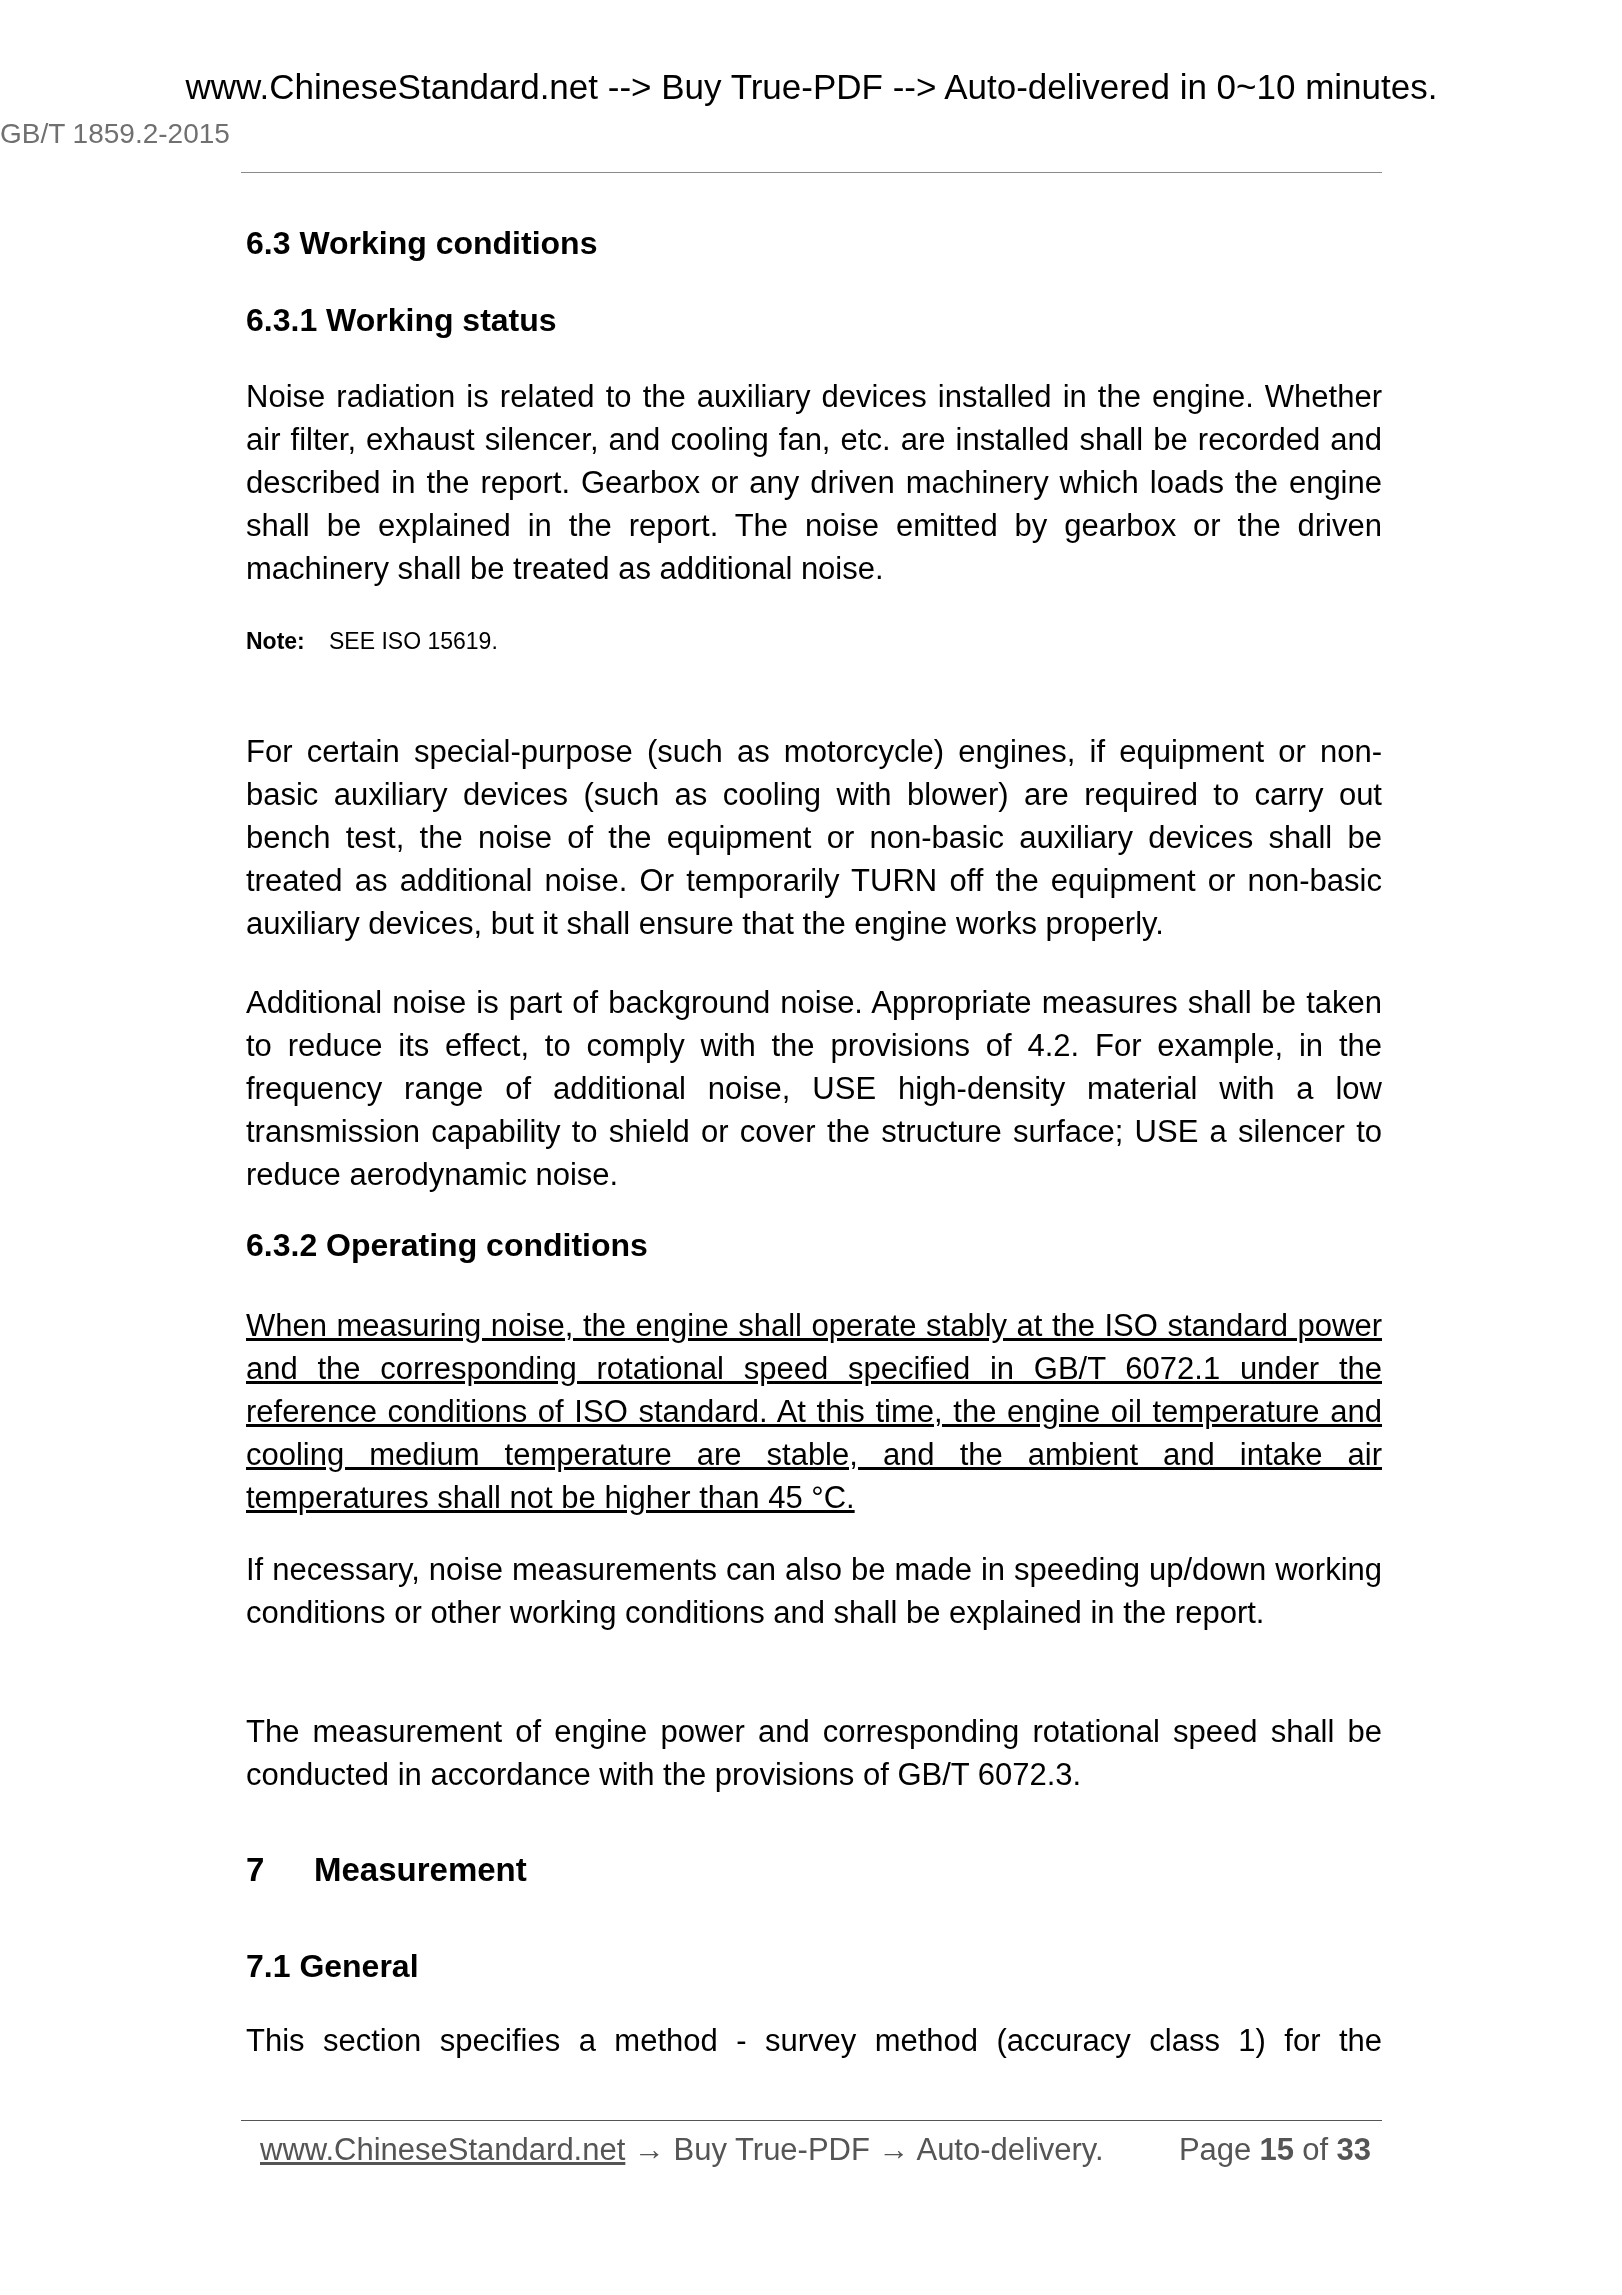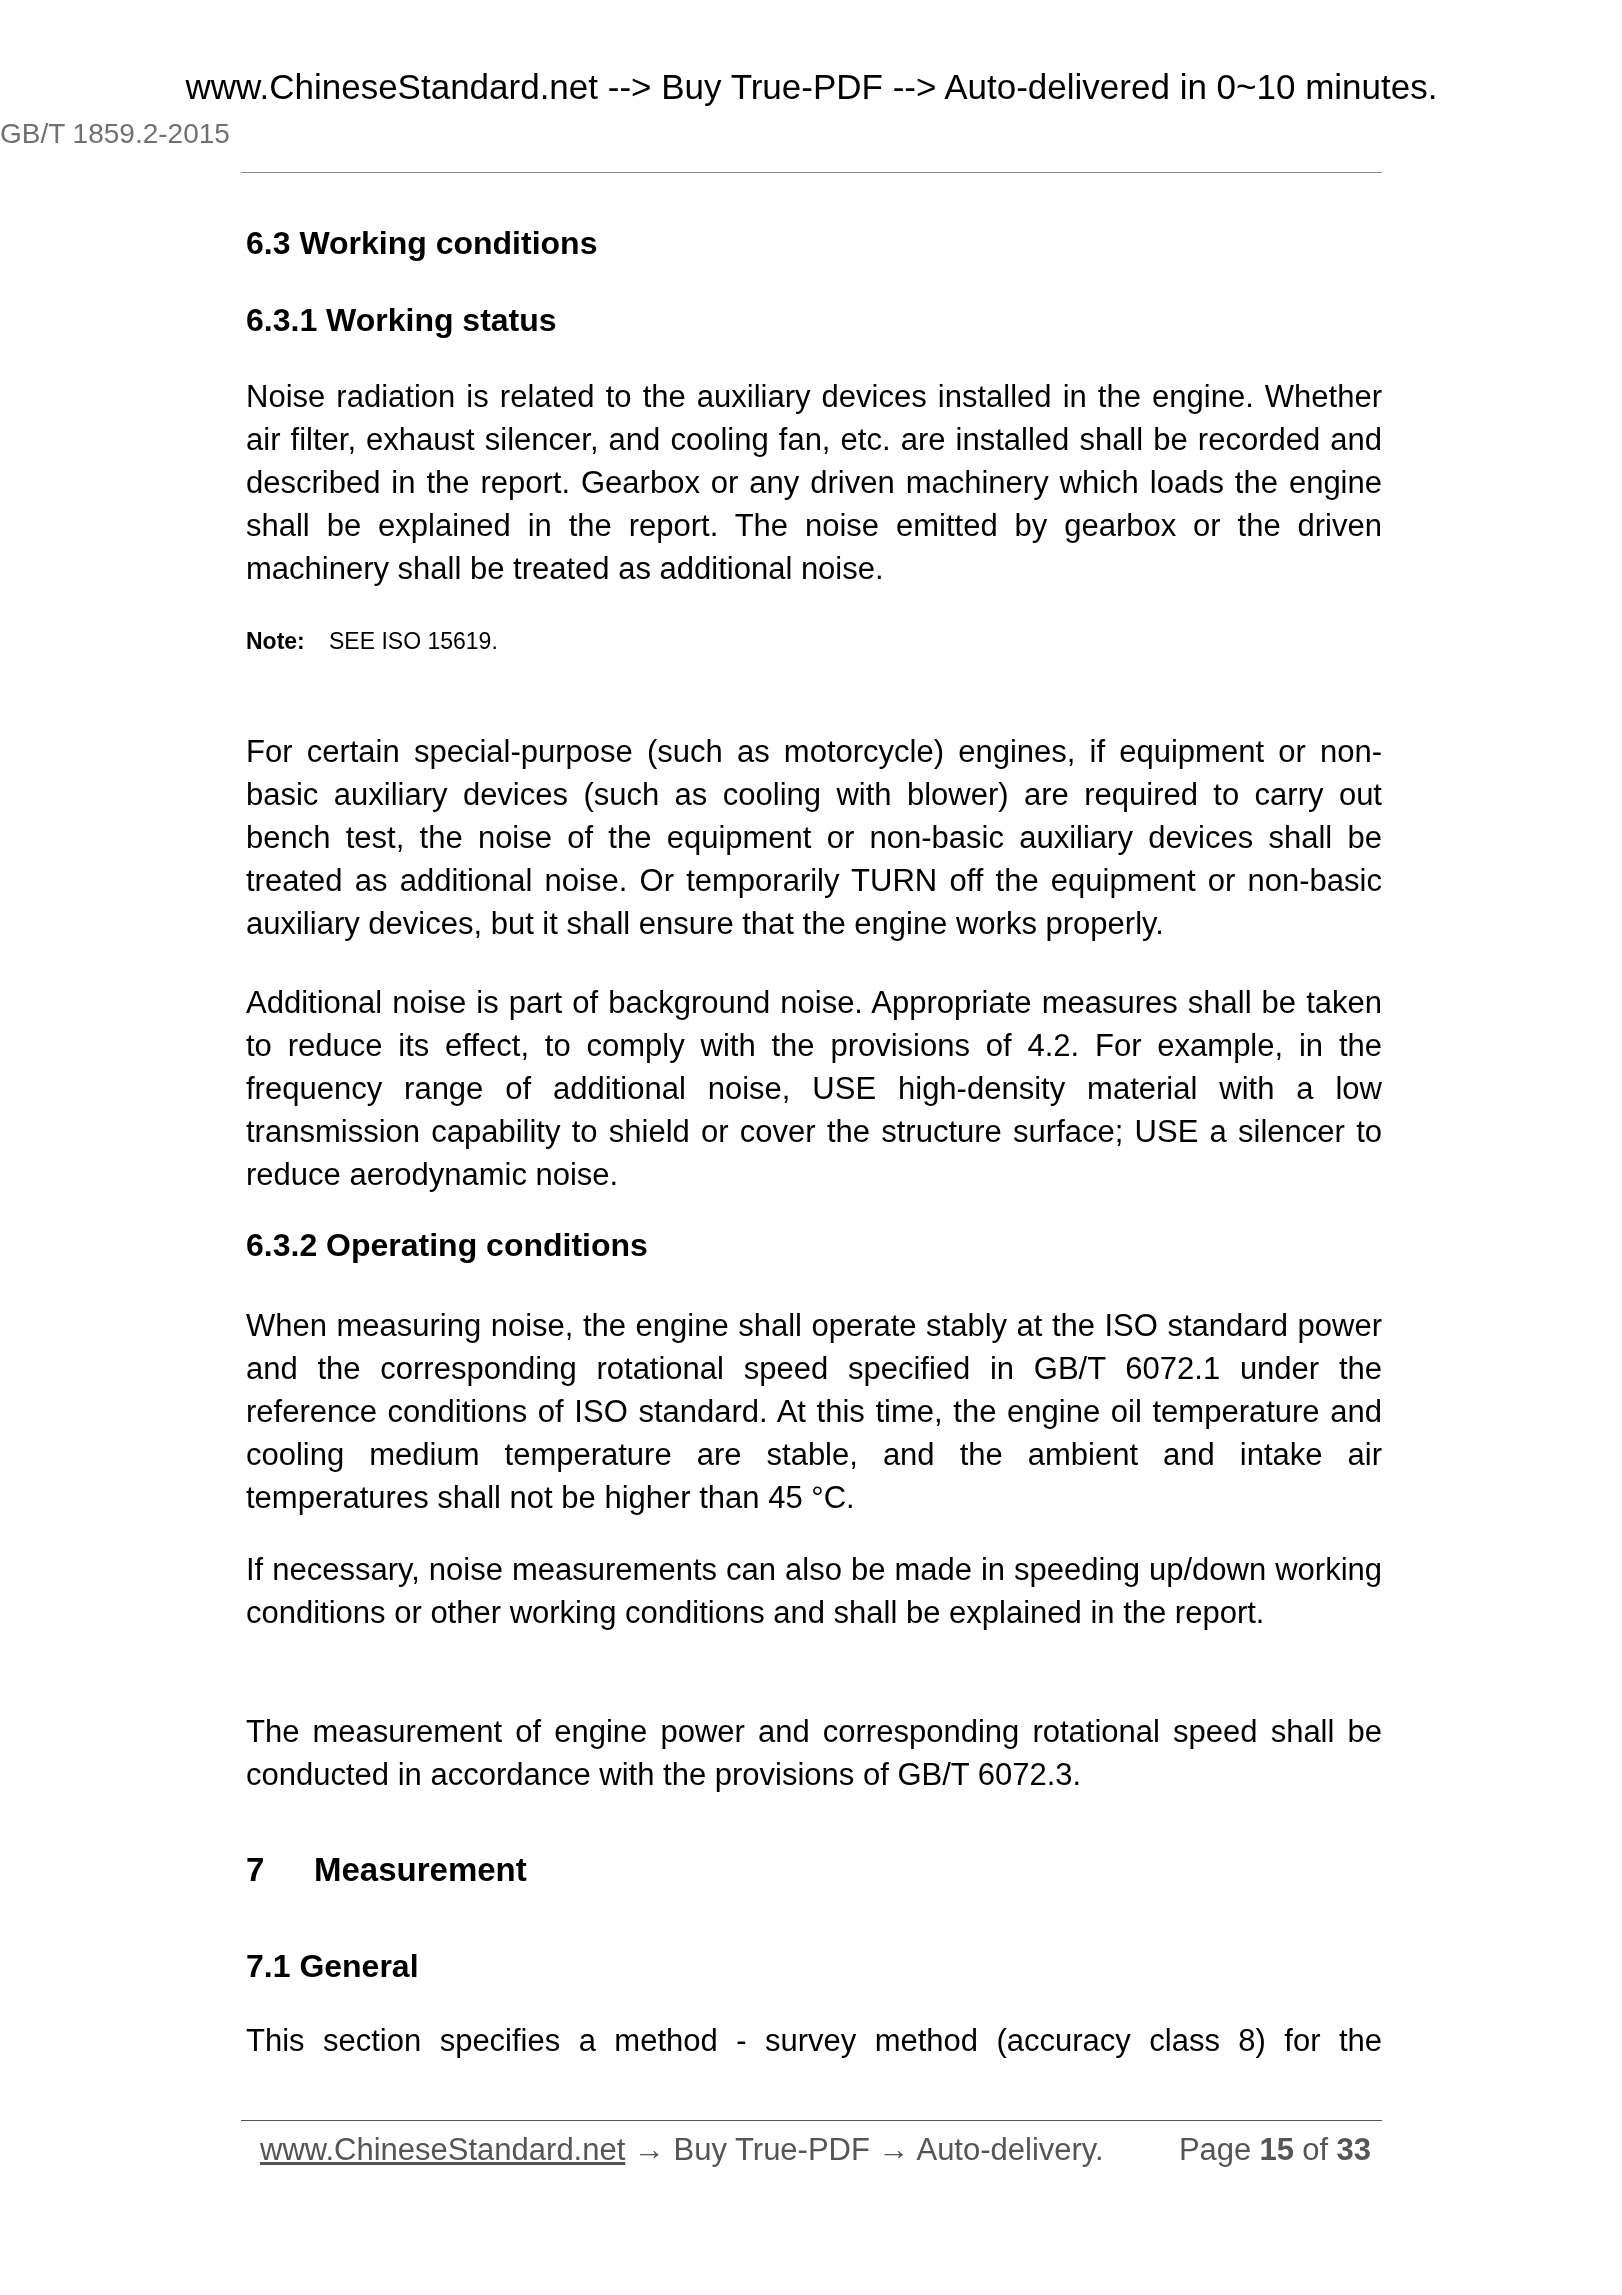--- a/index.html
+++ b/index.html
@@ -39,32 +39,32 @@
 <div class="abs note" style="top:620px;">
   <span class="lbl">Note:</span><span class="txt"><span>SEE ISO 15619.</span></span>
 </div>
 
 <div class="abs para" style="top:730px;">For certain special-purpose (such as motorcycle) engines, if equipment or non-basic auxiliary devices (such as cooling with blower) are required to carry out bench test, the noise of the equipment or non-basic auxiliary devices shall be treated as additional noise. Or temporarily TURN off the equipment or non-basic auxiliary devices, but it shall ensure that the engine works properly.</div>
 
 <div class="abs para" style="top:981px;">Additional noise is part of background noise. Appropriate measures shall be taken to reduce its effect, to comply with the provisions of 4.2. For example, in the frequency range of additional noise, USE high-density material with a low transmission capability to shield or cover the structure surface; USE a silencer to reduce aerodynamic noise.</div>
 
 <div class="abs h2" style="top:1227px;">6.3.2 Operating conditions</div>
 
-<div class="abs para" style="top:1304px;">When measuring noise, the engine shall operate stably at the ISO standard power and the corresponding rotational speed specified in GB/T 6072.1 under the reference conditions of ISO standard. At this time, the engine oil temperature and cooling medium temperature are stable, and the ambient and intake air temperatures shall not be higher than 45 °C.</div>
+<div class="abs para" style="top:1304px;text-decoration:underline;">When measuring noise, the engine shall operate stably at the ISO standard power and the corresponding rotational speed specified in GB/T 6072.1 under the reference conditions of ISO standard. At this time, the engine oil temperature and cooling medium temperature are stable, and the ambient and intake air temperatures shall not be higher than 45 °C.</div>
 
 <div class="abs para" style="top:1548px;">If necessary, noise measurements can also be made in speeding up/down working conditions or other working conditions and shall be explained in the report.</div>
 
 <div class="abs para" style="top:1710px;">The measurement of engine power and corresponding rotational speed shall be conducted in accordance with the provisions of GB/T 6072.3.</div>
 
 <div class="abs h1" style="top:1846px;">
   <span class="num">7</span><span>Measurement</span>
 </div>
 
 <div class="abs h2" style="top:1948px;">7.1 General</div>
 
-<div class="abs para" style="top:2019px; text-align-last: justify;">This section specifies a method - survey method (accuracy class 8) for the</div>
+<div class="abs para" style="top:2019px; text-align-last: justify;">This section specifies a method - survey method (accuracy class 1) for the</div>
 
 <div class="abs rule-bot"></div>
 <div class="abs footer">
   <span><span class="link">www.ChineseStandard.net</span><span> → Buy True-PDF → Auto-delivery.</span></span>
   <span class="pg"><span>Page</span><b style="margin-right:8.3px;">15</b><span>of</span><b>33</b></span>
 </div>
 
 
 </body></html>

